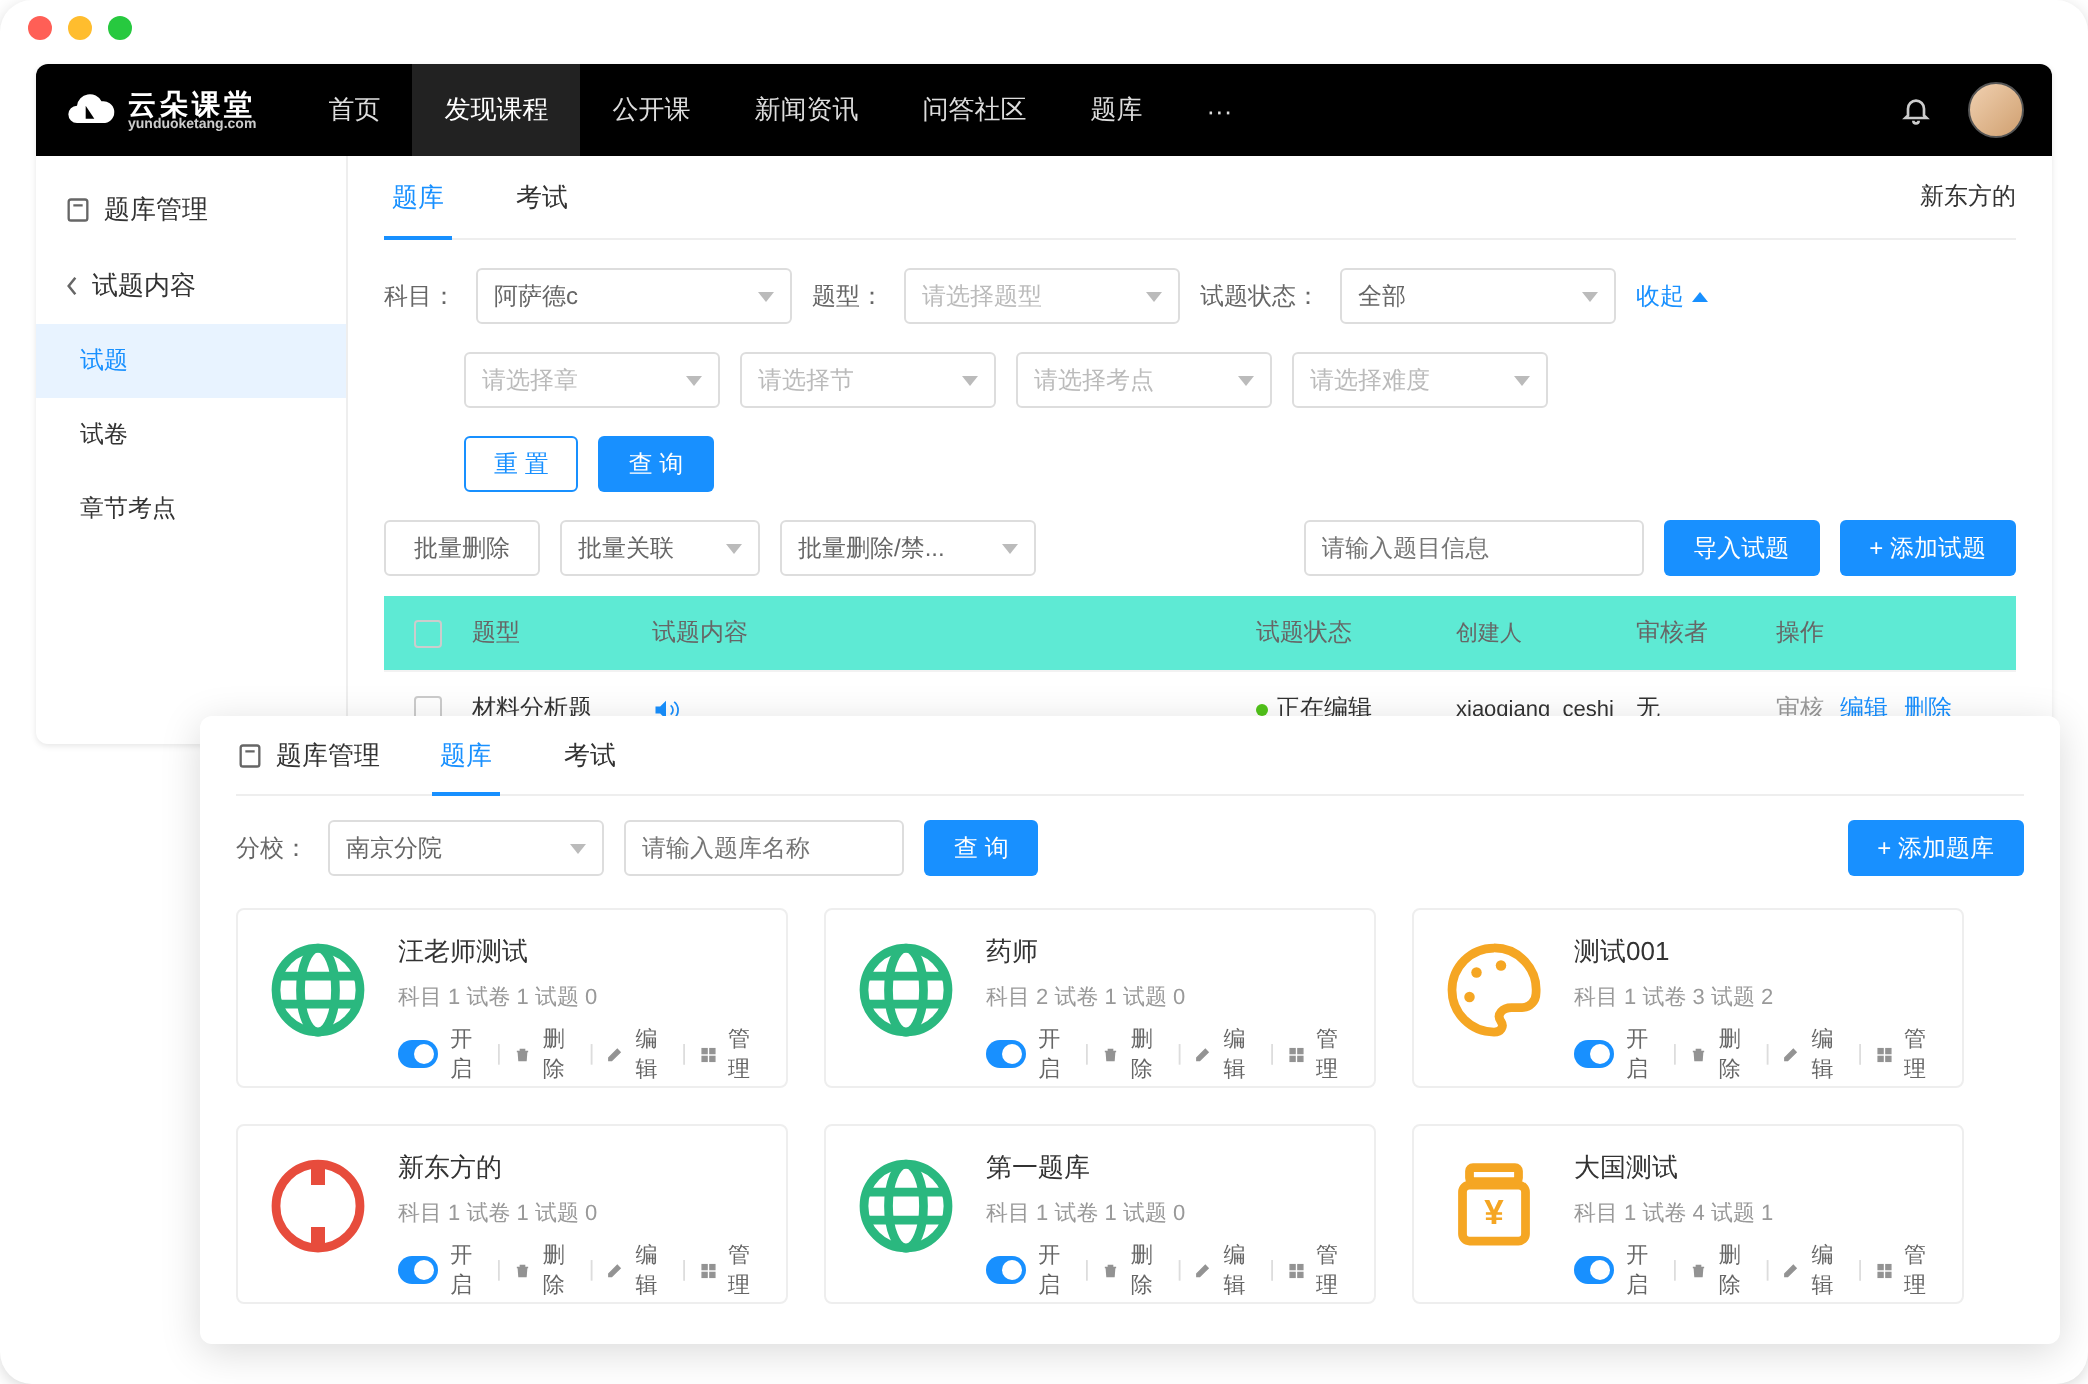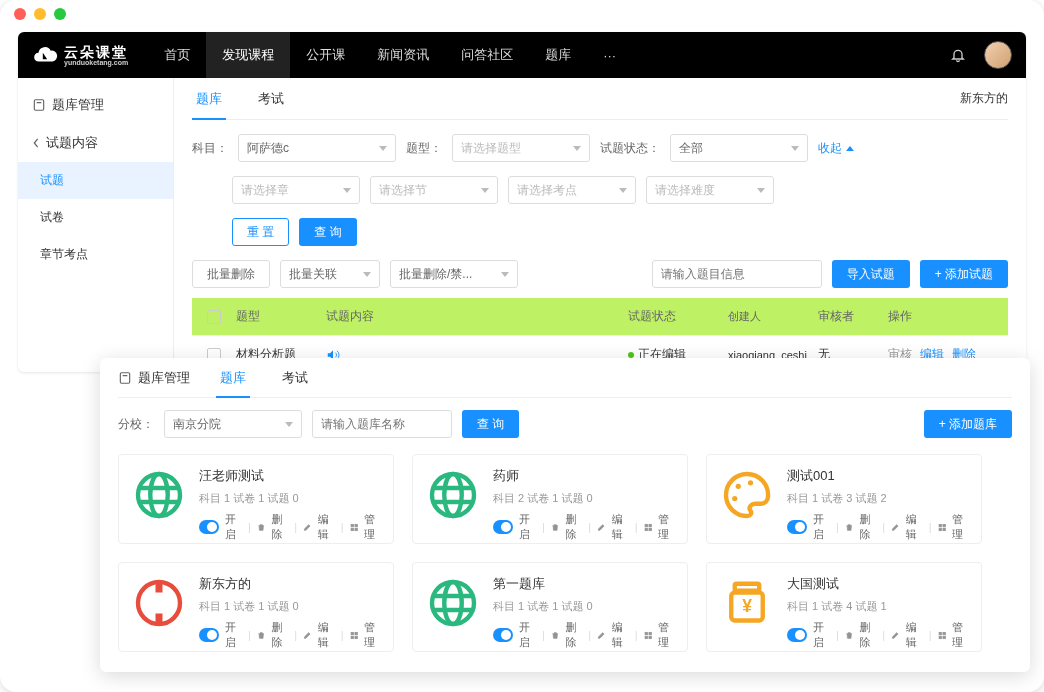--- a/index.html
+++ b/index.html
@@ -55,21 +55,21 @@
 .btn-outline { border-color: #ddd; color: #666; background: #fff; }
 .btn-outline-blue { border-color: #1890ff; color: #1890ff; background: #fff; }
 .btn-primary { background: #1890ff; color: #fff; }
 
 .action-row { display: flex; align-items: center; gap: 10px; margin-top: 14px; }
 .search-box { height: 28px; border: 1px solid #ddd; border-radius: 3px; width: 170px; display: flex; align-items: center; padding: 0 8px; margin-left: auto; }
 .search-box input { border:none; outline:none; flex:1; font-size:12px; color:#666; }
 .search-box .mag { width:12px; height:12px; opacity:0.5; }
 
 .table-head, .table-row { display: flex; align-items: center; height: 38px; border-bottom: 1px solid #f2f2f2; font-size: 12px; }
-.table-head { color: #666; margin-top: 10px; background: #bef264; }
+.table-head { color: #666; margin-top: 10px; background: #5eead4; }
 .col-check { width: 44px; display:flex; justify-content:center; }
 .col-type { width: 90px; }
 .col-content { flex: 1; }
 .col-status { width: 100px; display:flex; align-items:center; gap:4px; }
 .col-creator { width: 90px; word-break: break-all; font-size: 11px; }
 .col-reviewer { width: 70px; }
 .col-ops { width: 120px; color: #1890ff; display:flex; gap:8px; }
 .col-ops .gray { color:#999; }
 .checkbox { width: 14px; height: 14px; border: 1px solid #ccc; border-radius: 2px; }
 .dot { width:6px; height:6px; border-radius:50%; background:#52c41a; }

